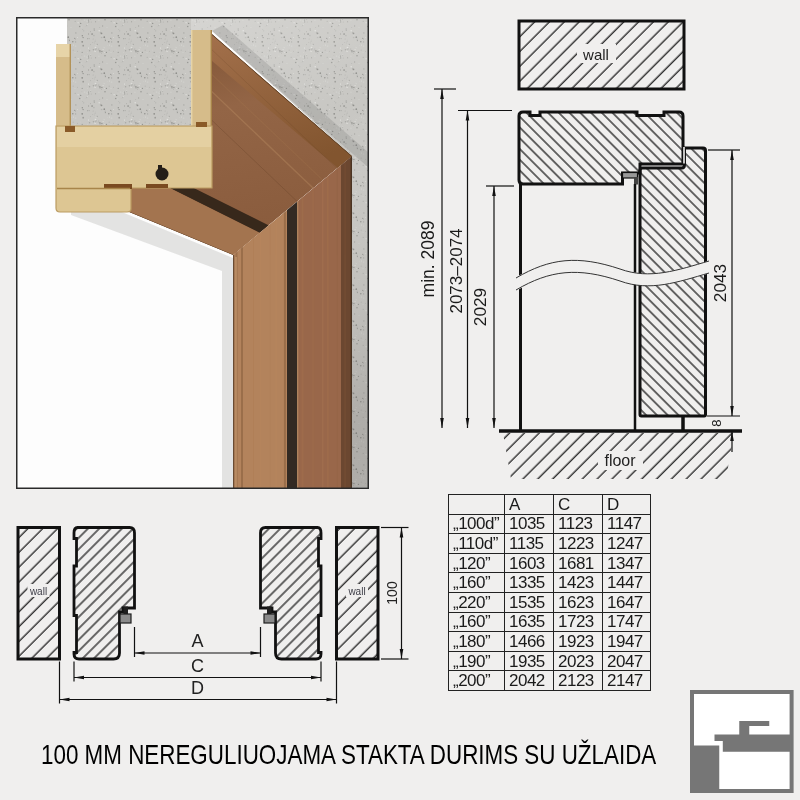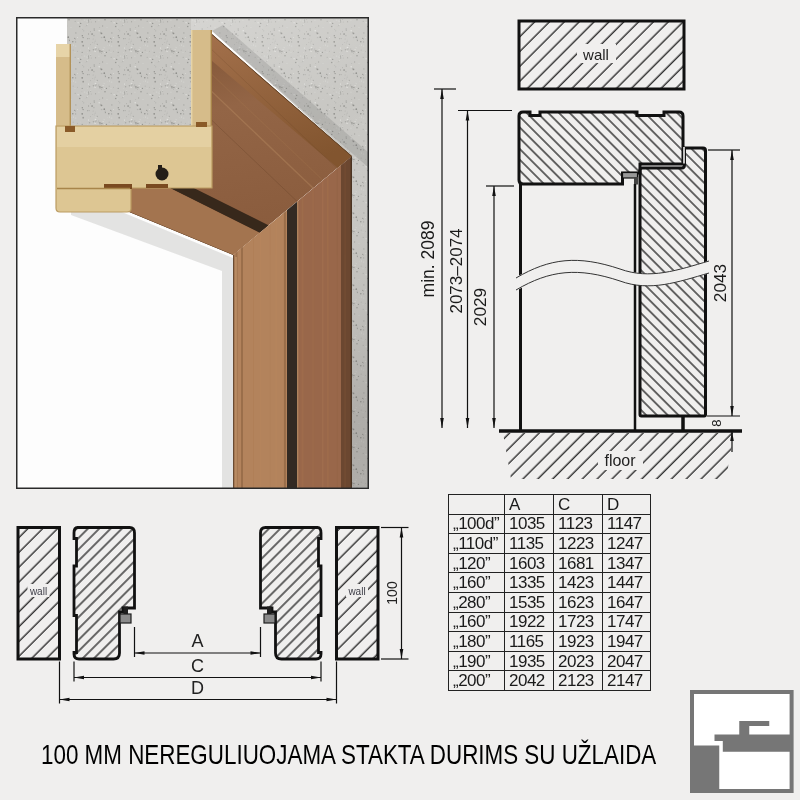--- a/index.html
+++ b/index.html
@@ -366,34 +366,34 @@
         <td>1681</td>
         <td>1347</td>
       </tr>
   <tr>
         <td>„160”</td>
         <td>1335</td>
         <td>1423</td>
         <td>1447</td>
       </tr>
   <tr>
-        <td>„280”</td>
+        <td>„220”</td>
         <td>1535</td>
         <td>1623</td>
         <td>1647</td>
       </tr>
   <tr>
         <td>„160”</td>
-        <td>1922</td>
+        <td>1635</td>
         <td>1723</td>
         <td>1747</td>
       </tr>
   <tr>
         <td>„180”</td>
-        <td>1165</td>
+        <td>1466</td>
         <td>1923</td>
         <td>1947</td>
       </tr>
   <tr>
         <td>„190”</td>
         <td>1935</td>
         <td>2023</td>
         <td>2047</td>
       </tr>
   <tr>

